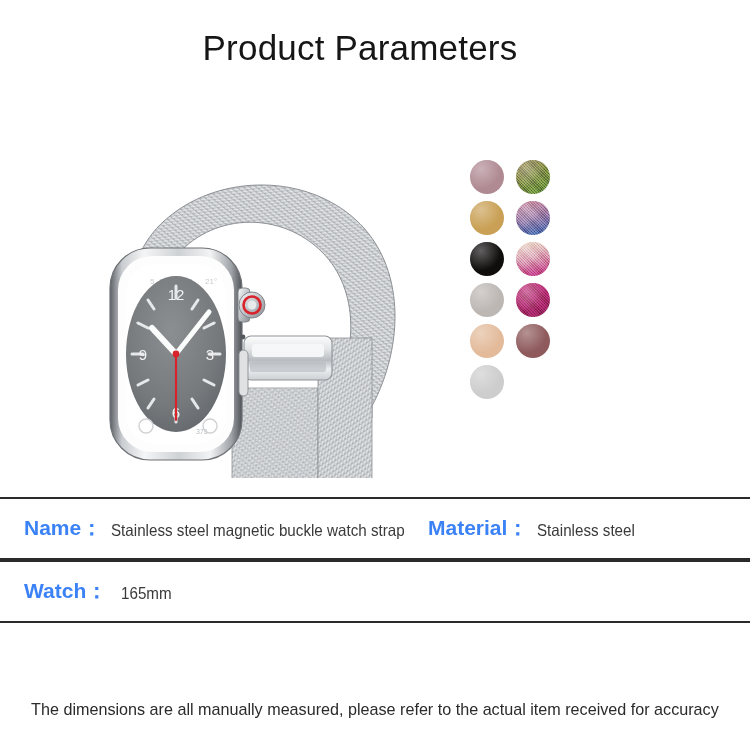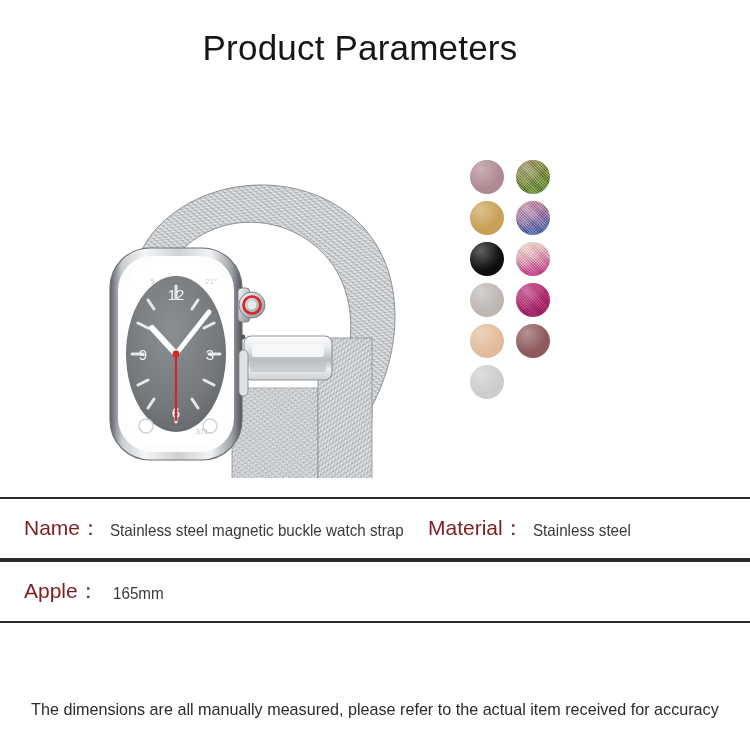--- a/index.html
+++ b/index.html
@@ -56,21 +56,21 @@
     position:absolute;left:0;top:497px;width:750px;
   }
   .hline{width:750px;height:2px;background:#2a2a2a;}
   .row{position:relative;width:750px;box-sizing:border-box;}
   .r1{height:59px;}
   .r2{height:69px;}
   .r3{height:59px;}
 
   .cell{position:absolute;display:flex;align-items:flex-start;}
   .lbl{
-    font-size:21px;color:#7f1d1d;font-weight:400;
+    font-size:21px;color:#3b82f6;font-weight:700;
     white-space:nowrap;line-height:1;
   }
   .val{
     font-size:16.5px;color:#3a3a3a;font-weight:400;
     line-height:1.28;white-space:nowrap;
     font-stretch:condensed;
     transform:scaleX(.92);transform-origin:left center;
   }
   .val-lines span{display:block;}
 
@@ -297,21 +297,21 @@
       </div>
     </div>
 
     <div class="hline"></div>
 
 
     <div class="hline"></div>
 
     <div class="row r3">
       <div class="cell c-size">
-        <span class="lbl">Apple：</span>
+        <span class="lbl">Watch：</span>
         <span class="val">165mm</span>
       </div>
     </div>
 
     <div class="hline"></div>
   </div>
 
   <div class="footer">
     <span>The dimensions are all manually measured, please refer to the actual item received for accuracy</span>
   </div>

